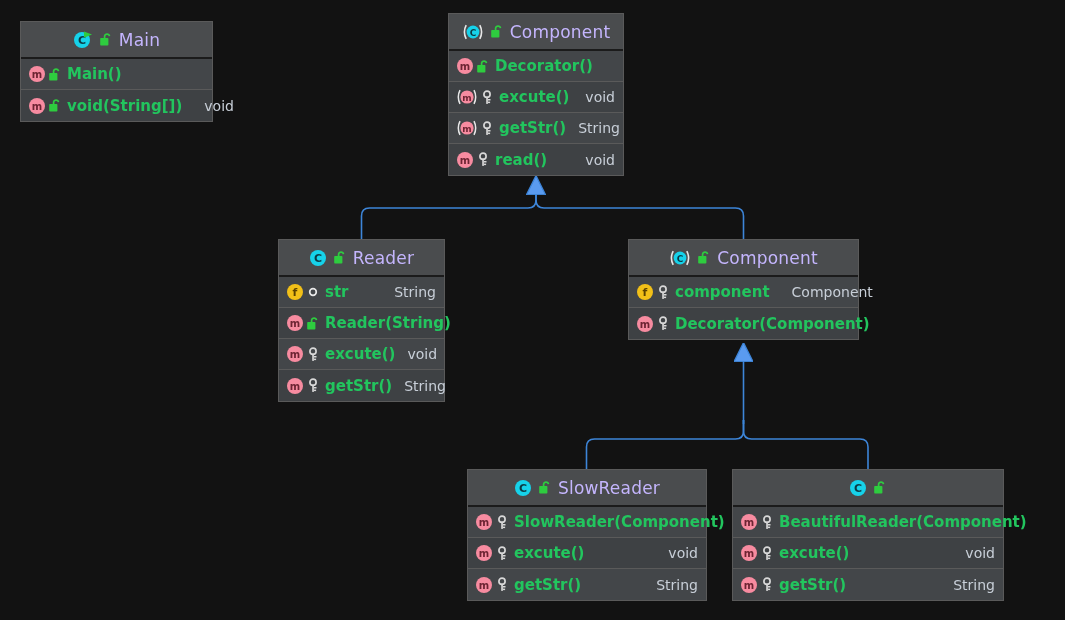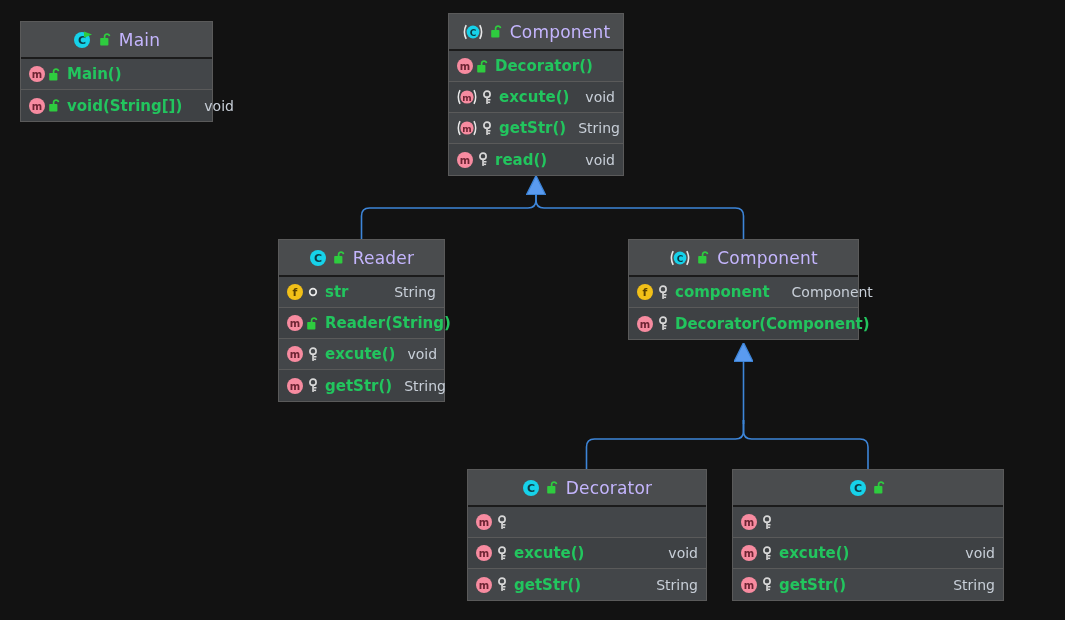--- a/index.html
+++ b/index.html
@@ -409,37 +409,38 @@
               <circle cx="9" cy="9" r="8" fill="#16d2ea"></circle>
               <text x="9" y="13.2" font-family="DejaVu Sans, sans-serif" font-size="11" font-weight="bold" fill="#0c3a44" text-anchor="middle">C</text>
             </svg>
           </span>
           <span class="icon">
             <svg width="14" height="15" viewBox="0 0 14 15" xmlns="http://www.w3.org/2000/svg">
               <path d="M5.6 6.2 V4.1 a2.5 2.5 0 0 1 4.9 0" fill="none" stroke="#2ecc3f" stroke-width="1.7"></path>
               <rect x="1.2" y="6.0" width="8.2" height="7.6" rx="0.8" fill="#2ecc3f"></rect>
             </svg>
           </span>
-          <span class="class-title">Decorator</span>
-        </div>
-        <div class="member-row">
-          <span class="icon">
-            <svg width="18" height="18" viewBox="0 0 18 18" xmlns="http://www.w3.org/2000/svg">
-              <circle cx="9" cy="9" r="8" fill="#f78ba0"></circle>
-              <text x="9" y="12.8" font-family="DejaVu Sans, sans-serif" font-size="10" font-weight="bold" fill="#6e2433" text-anchor="middle">m</text>
-            </svg>
-          </span>
-          <span class="vis">
-            <svg width="12" height="15" viewBox="0 0 12 15" xmlns="http://www.w3.org/2000/svg">
-              <circle cx="6" cy="4.2" r="3.1" fill="none" stroke="#d8d8d8" stroke-width="1.7"></circle>
-              <rect x="5.2" y="6.6" width="1.7" height="7.3" fill="#d8d8d8"></rect>
-              <rect x="6.9" y="9.0" width="2.6" height="1.5" fill="#d8d8d8"></rect>
-              <rect x="6.9" y="11.6" width="2.2" height="1.5" fill="#d8d8d8"></rect>
-            </svg>
-          </span>
+          <span class="class-title">SlowReader</span>
+        </div>
+        <div class="member-row">
+          <span class="icon">
+            <svg width="18" height="18" viewBox="0 0 18 18" xmlns="http://www.w3.org/2000/svg">
+              <circle cx="9" cy="9" r="8" fill="#f78ba0"></circle>
+              <text x="9" y="12.8" font-family="DejaVu Sans, sans-serif" font-size="10" font-weight="bold" fill="#6e2433" text-anchor="middle">m</text>
+            </svg>
+          </span>
+          <span class="vis">
+            <svg width="12" height="15" viewBox="0 0 12 15" xmlns="http://www.w3.org/2000/svg">
+              <circle cx="6" cy="4.2" r="3.1" fill="none" stroke="#d8d8d8" stroke-width="1.7"></circle>
+              <rect x="5.2" y="6.6" width="1.7" height="7.3" fill="#d8d8d8"></rect>
+              <rect x="6.9" y="9.0" width="2.6" height="1.5" fill="#d8d8d8"></rect>
+              <rect x="6.9" y="11.6" width="2.2" height="1.5" fill="#d8d8d8"></rect>
+            </svg>
+          </span>
+          <span class="member-name">SlowReader(Component)</span>
         </div>
         <div class="member-row alt">
           <span class="icon">
             <svg width="18" height="18" viewBox="0 0 18 18" xmlns="http://www.w3.org/2000/svg">
               <circle cx="9" cy="9" r="8" fill="#f78ba0"></circle>
               <text x="9" y="12.8" font-family="DejaVu Sans, sans-serif" font-size="10" font-weight="bold" fill="#6e2433" text-anchor="middle">m</text>
             </svg>
           </span>
           <span class="vis">
             <svg width="12" height="15" viewBox="0 0 12 15" xmlns="http://www.w3.org/2000/svg">
@@ -494,20 +495,21 @@
             </svg>
           </span>
           <span class="vis">
             <svg width="12" height="15" viewBox="0 0 12 15" xmlns="http://www.w3.org/2000/svg">
               <circle cx="6" cy="4.2" r="3.1" fill="none" stroke="#d8d8d8" stroke-width="1.7"></circle>
               <rect x="5.2" y="6.6" width="1.7" height="7.3" fill="#d8d8d8"></rect>
               <rect x="6.9" y="9.0" width="2.6" height="1.5" fill="#d8d8d8"></rect>
               <rect x="6.9" y="11.6" width="2.2" height="1.5" fill="#d8d8d8"></rect>
             </svg>
           </span>
+          <span class="member-name">BeautifulReader(Component)</span>
         </div>
         <div class="member-row alt">
           <span class="icon">
             <svg width="18" height="18" viewBox="0 0 18 18" xmlns="http://www.w3.org/2000/svg">
               <circle cx="9" cy="9" r="8" fill="#f78ba0"></circle>
               <text x="9" y="12.8" font-family="DejaVu Sans, sans-serif" font-size="10" font-weight="bold" fill="#6e2433" text-anchor="middle">m</text>
             </svg>
           </span>
           <span class="vis">
             <svg width="12" height="15" viewBox="0 0 12 15" xmlns="http://www.w3.org/2000/svg">

